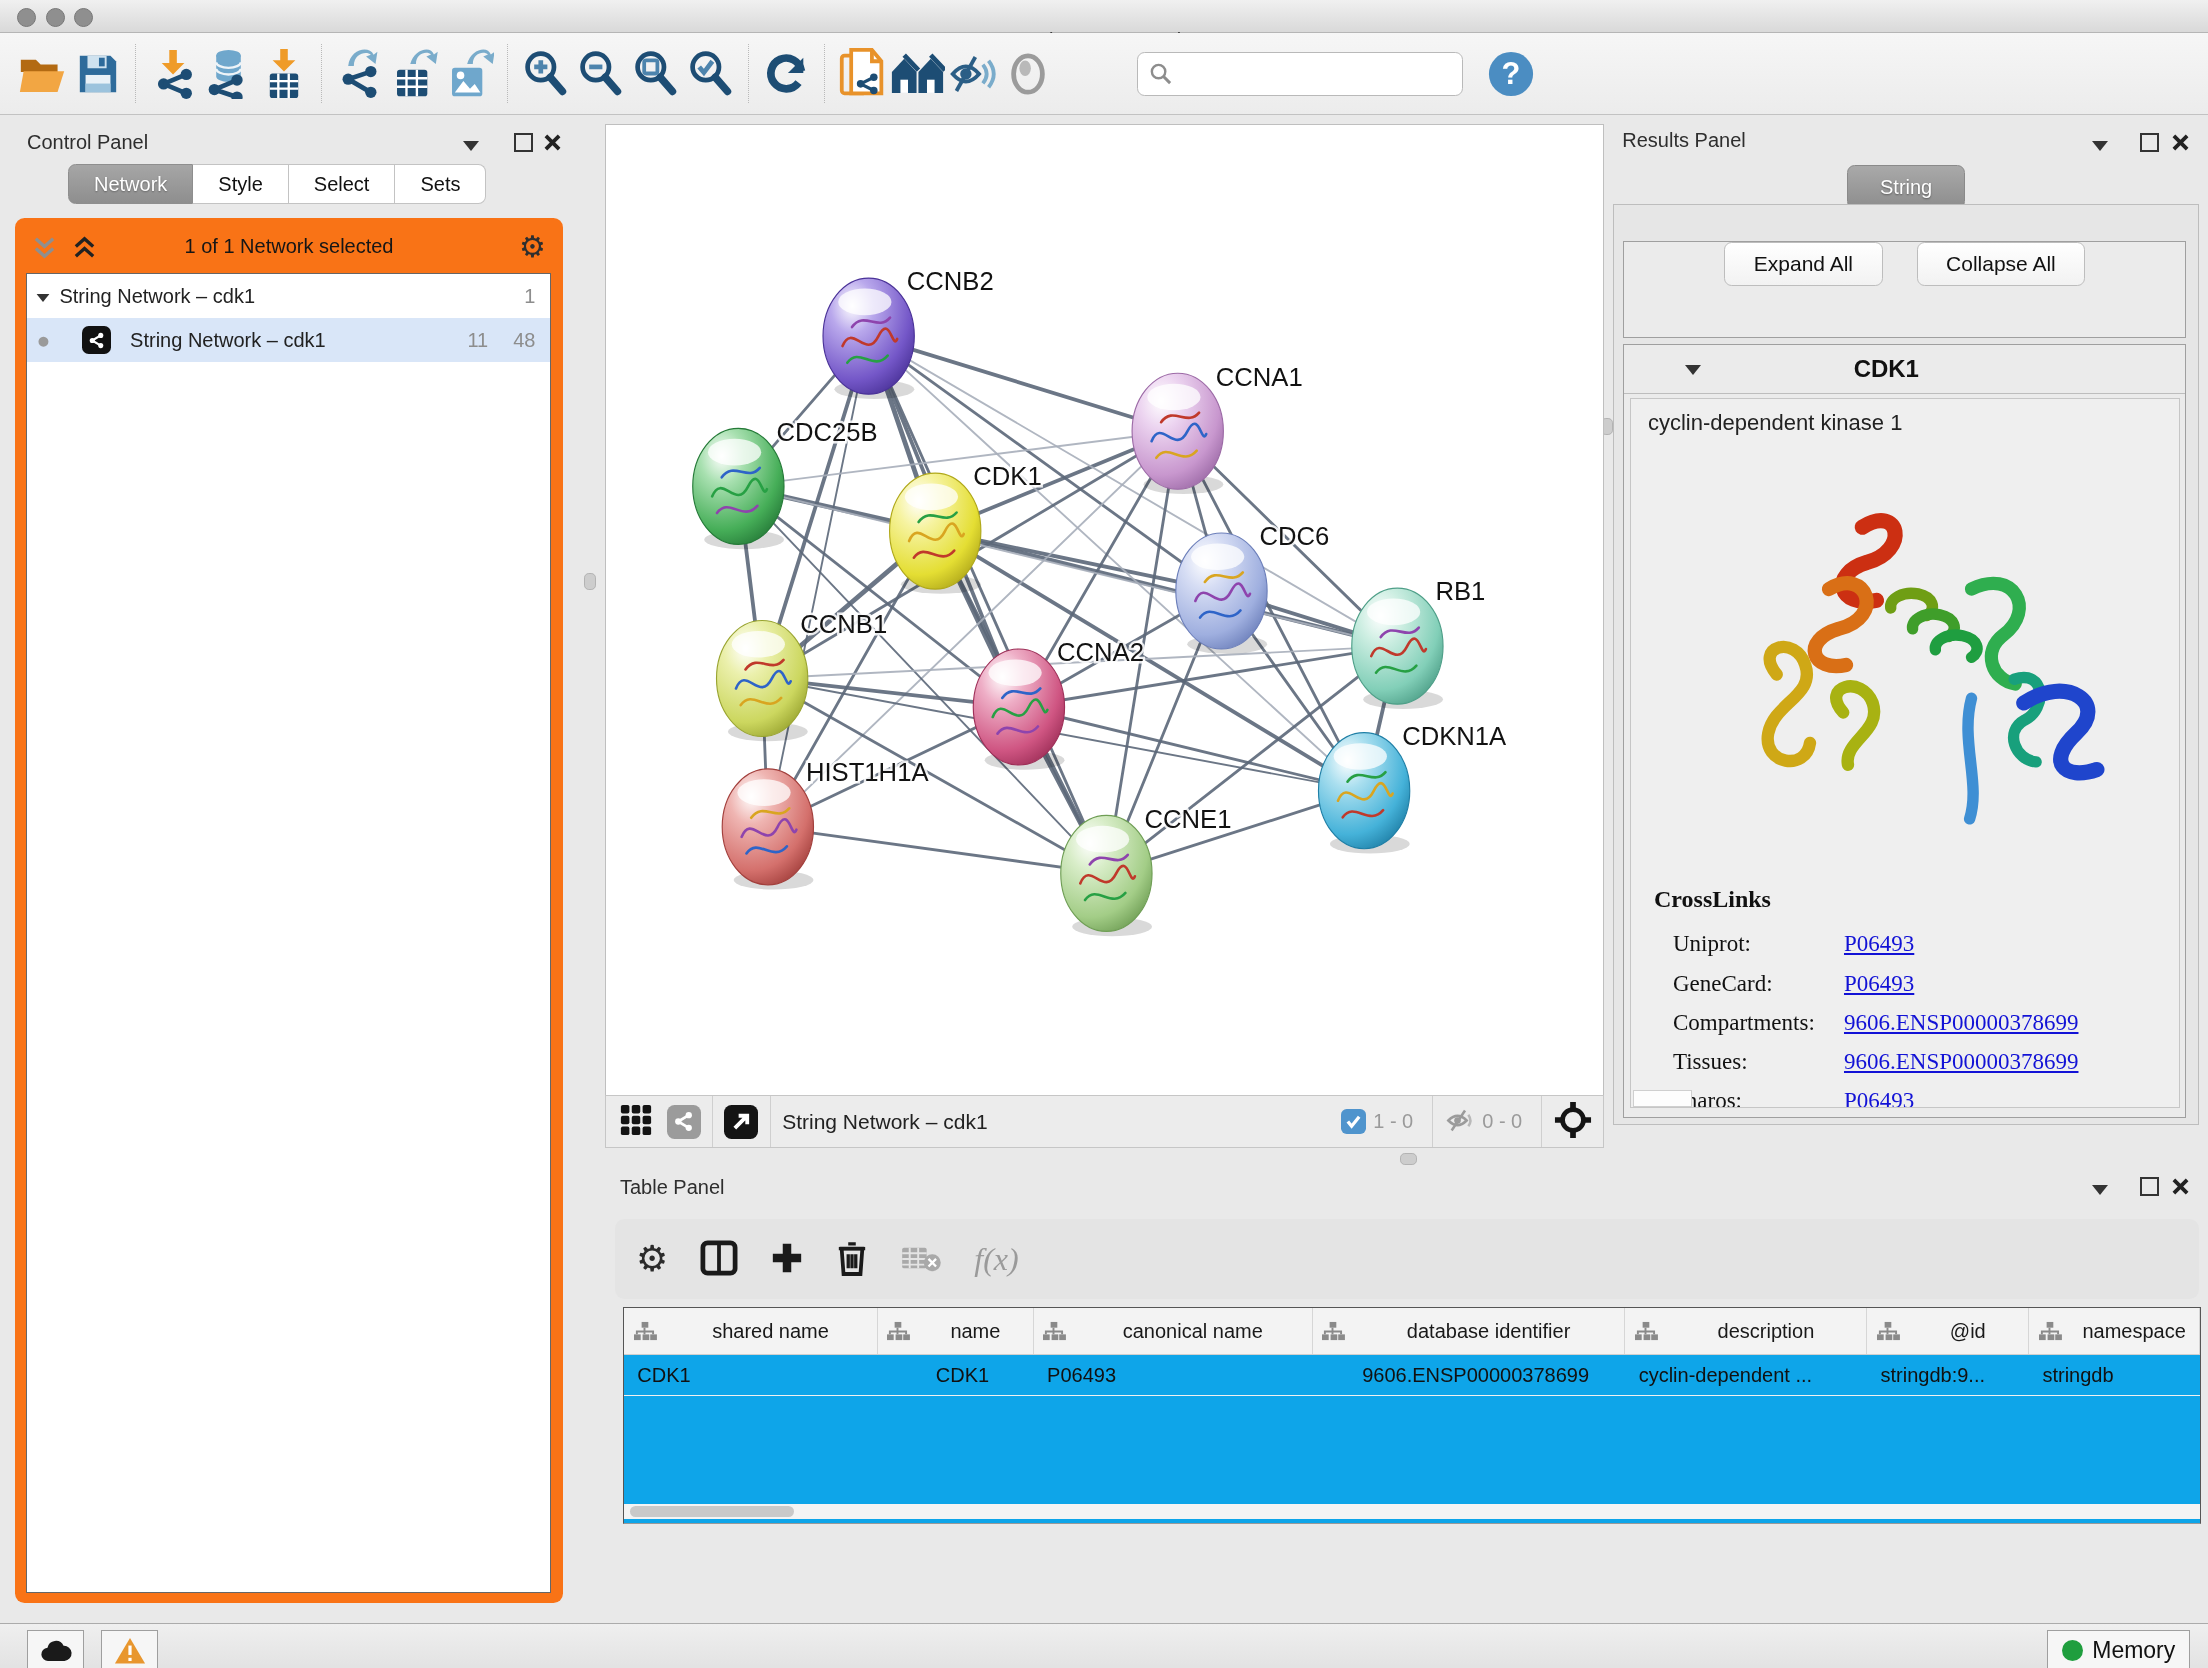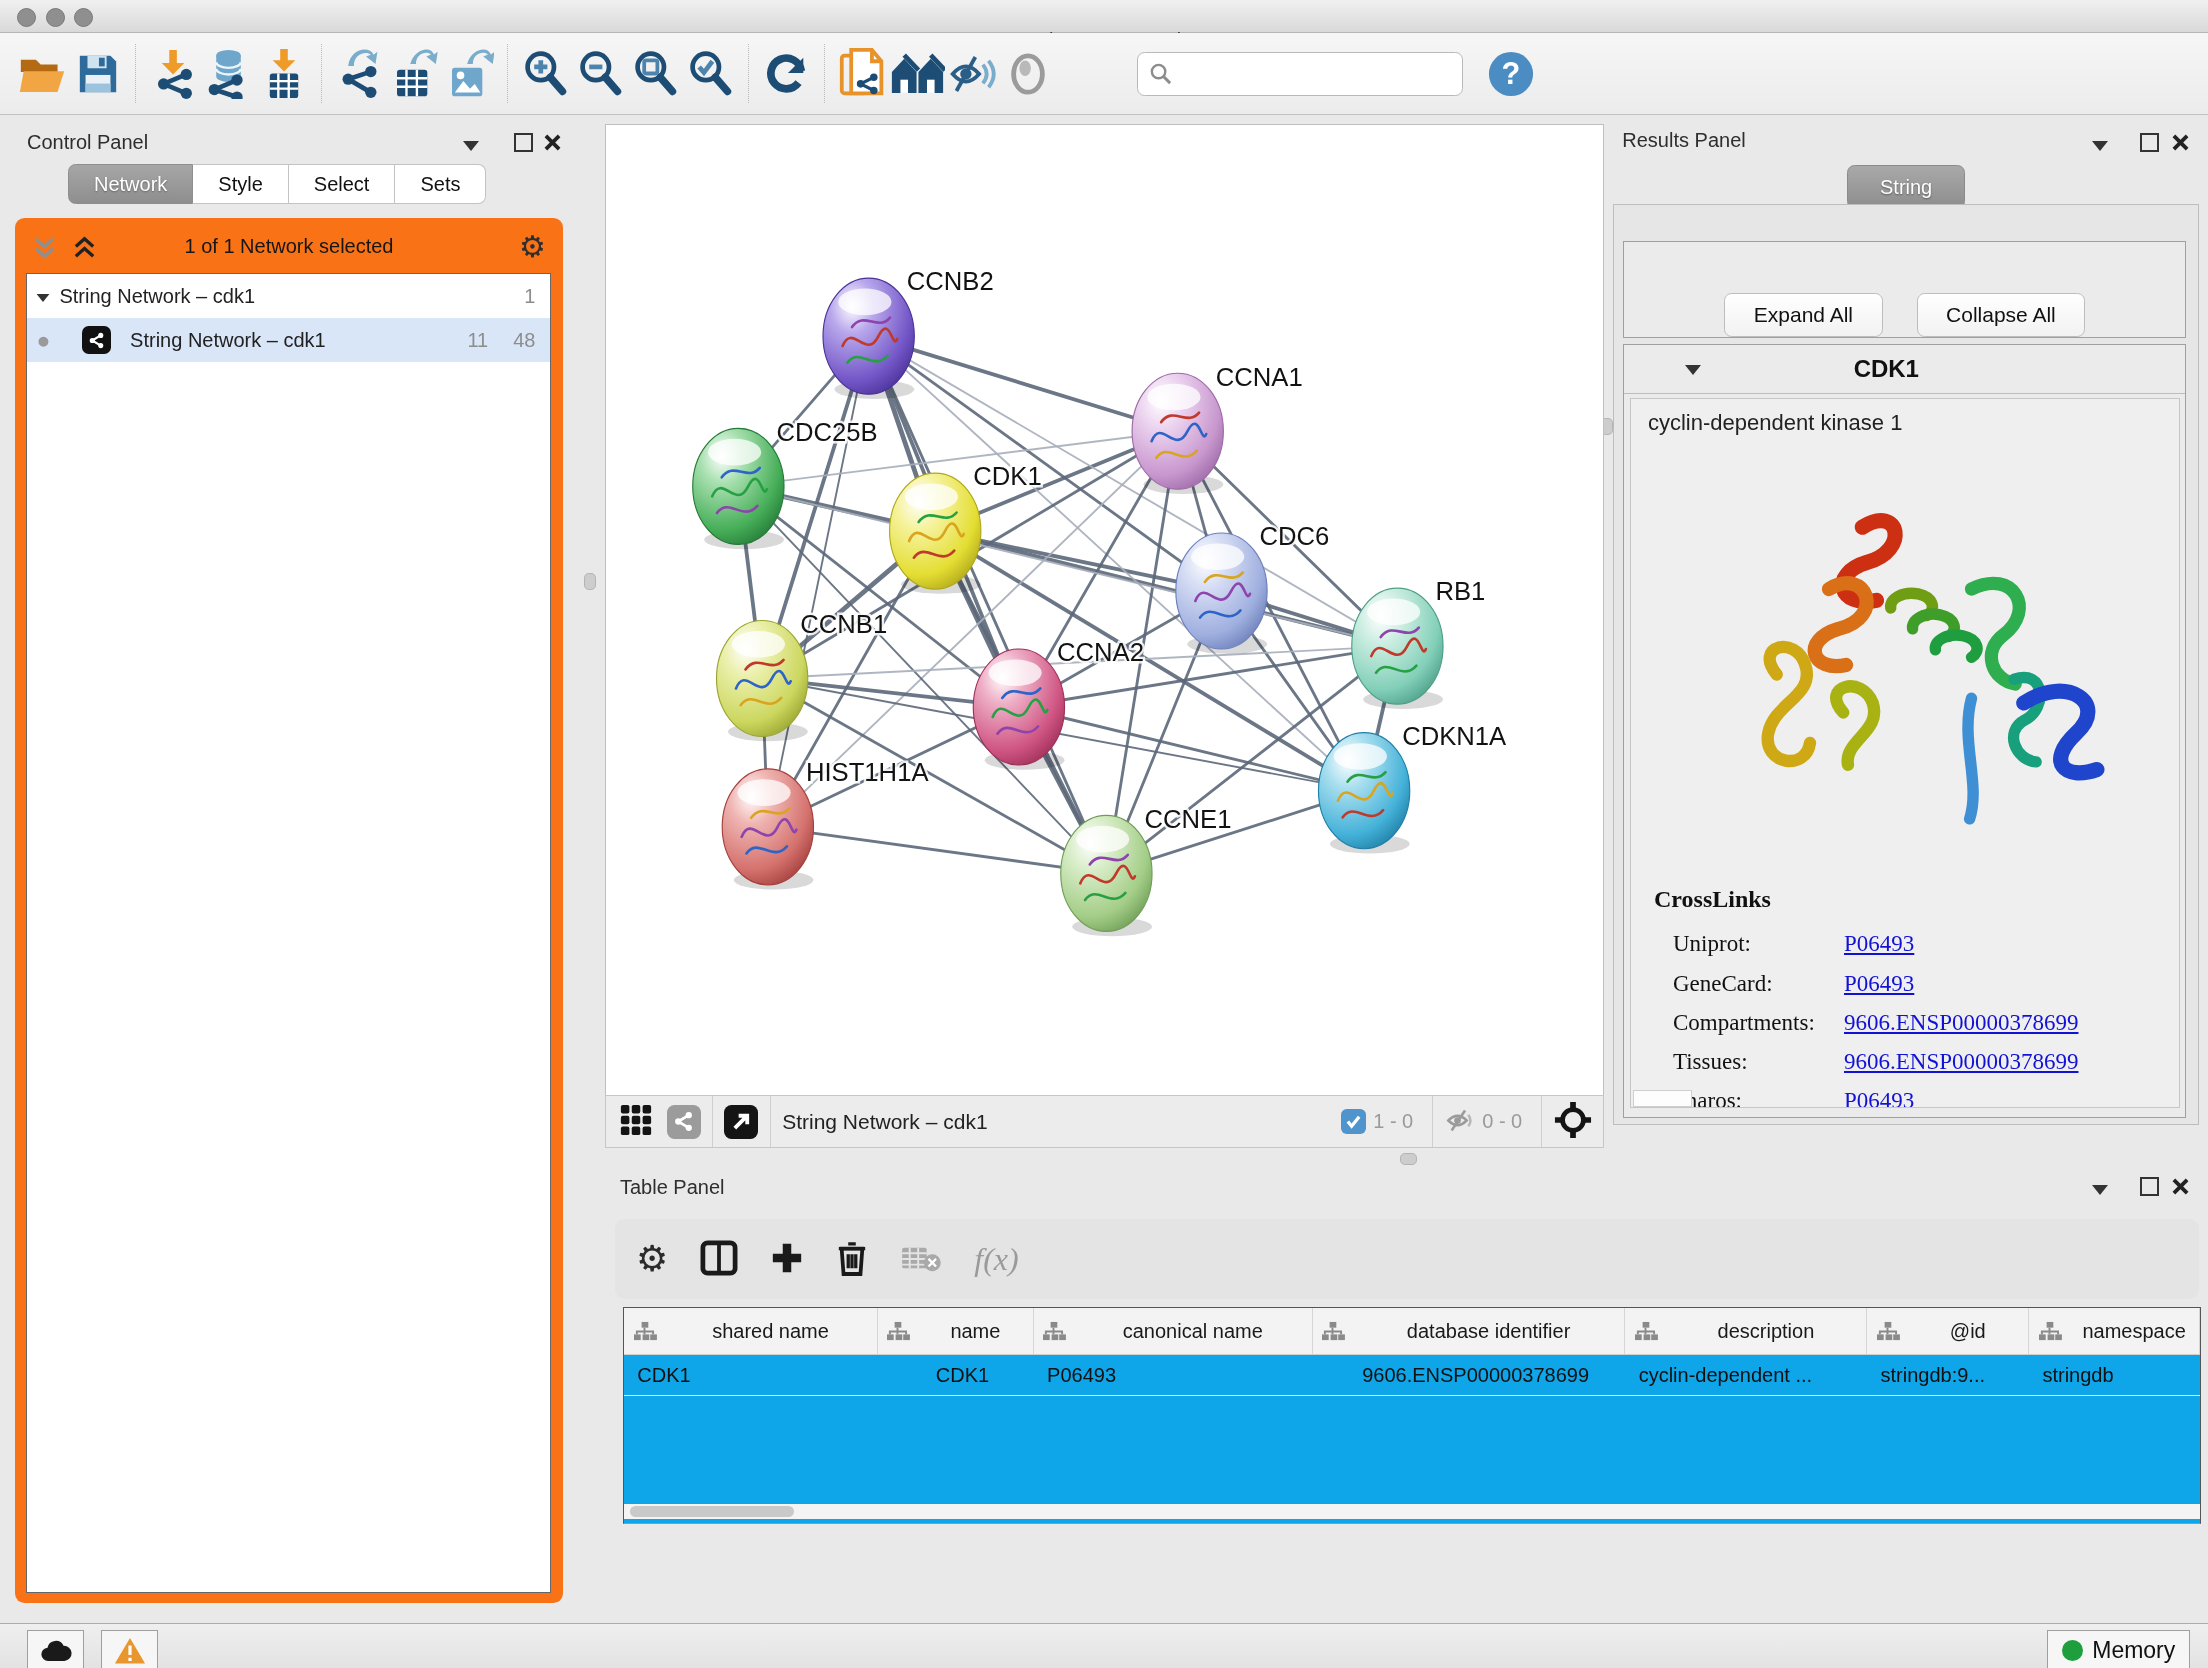--- a/index.html
+++ b/index.html
@@ -64,21 +64,21 @@
 
   
   .knob{width:9.5px;height:15px;border-radius:4.8px;background:#cdcdcd;border:1px solid #b3b3b3;}
   .knob.h{width:15px;height:9.5px;}
 
   
   .rp{left:1609px;top:116px;width:599px;height:1046px;}
   .rp-card{position:absolute;left:3.8px;top:88px;width:584px;height:919px;background:#e6e6e6;
     border:1px solid #bdbdbd;}
   .rp-box{position:absolute;left:9.5px;top:36px;width:561px;height:95px;background:#ebebeb;
-    border:1px solid #9f9f9f;display:flex;align-items:flex-end;justify-content:center;gap:34px;}
+    border:1px solid #9f9f9f;display:flex;align-items:flex-start;justify-content:center;gap:34px;}
   .btn{background:linear-gradient(#ffffff,#f2f2f2);border:1px solid #bdbdbd;border-radius:7.6px;
     height:42px;padding:0 28.5px;font-size:21px;color:#111;display:flex;align-items:center;}
   .prot-card{position:absolute;left:9.5px;top:139px;width:561px;height:772px;background:#ebebeb;
     border:1px solid #9f9f9f;}
   .prot-hd{height:48px;border-bottom:1px solid #bdbdbd;display:flex;align-items:center;}
   .prot-body{position:absolute;left:5.7px;top:53px;width:548px;height:708px;background:#efefef;
     border:1px solid #c6c6c6;overflow:hidden;}
   .xl-title{font-family:"Liberation Serif",serif;font-weight:bold;font-size:24px;color:#111;}
   .xl-row{display:flex;font-family:"Liberation Serif",serif;font-size:23px;margin-top:13.3px;}
   .xl-row .lbl{width:171px;color:#111;}

